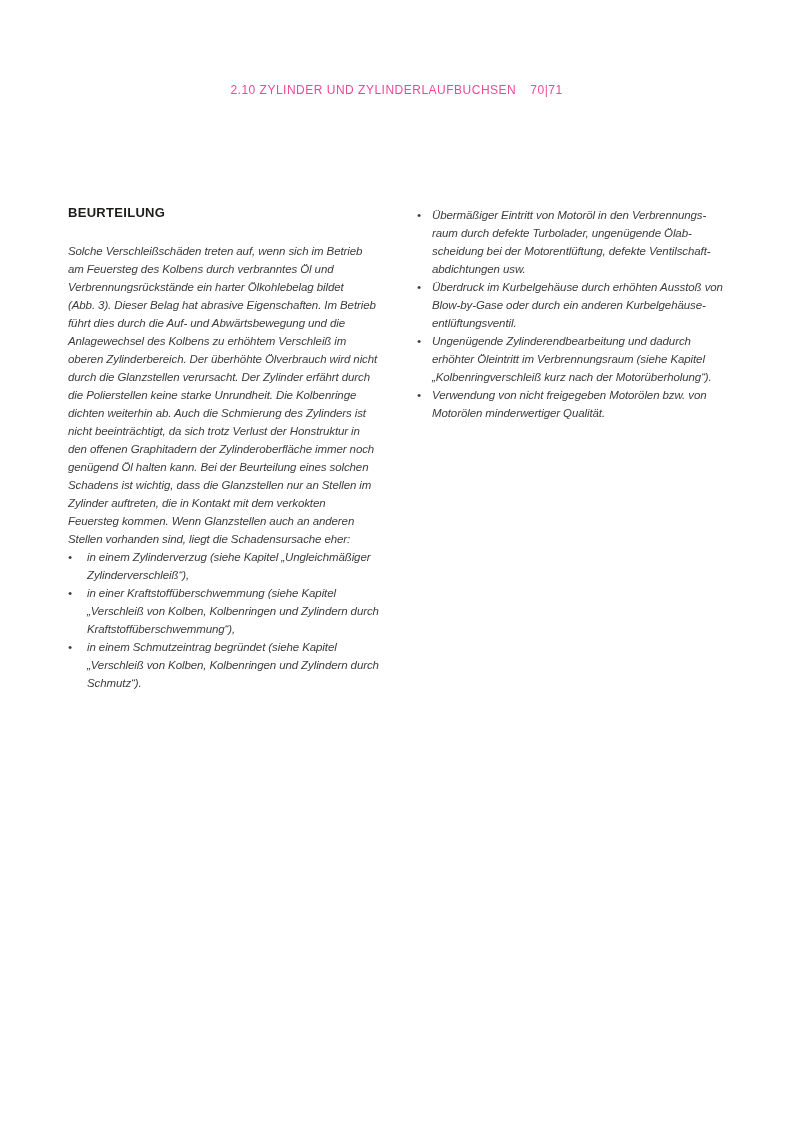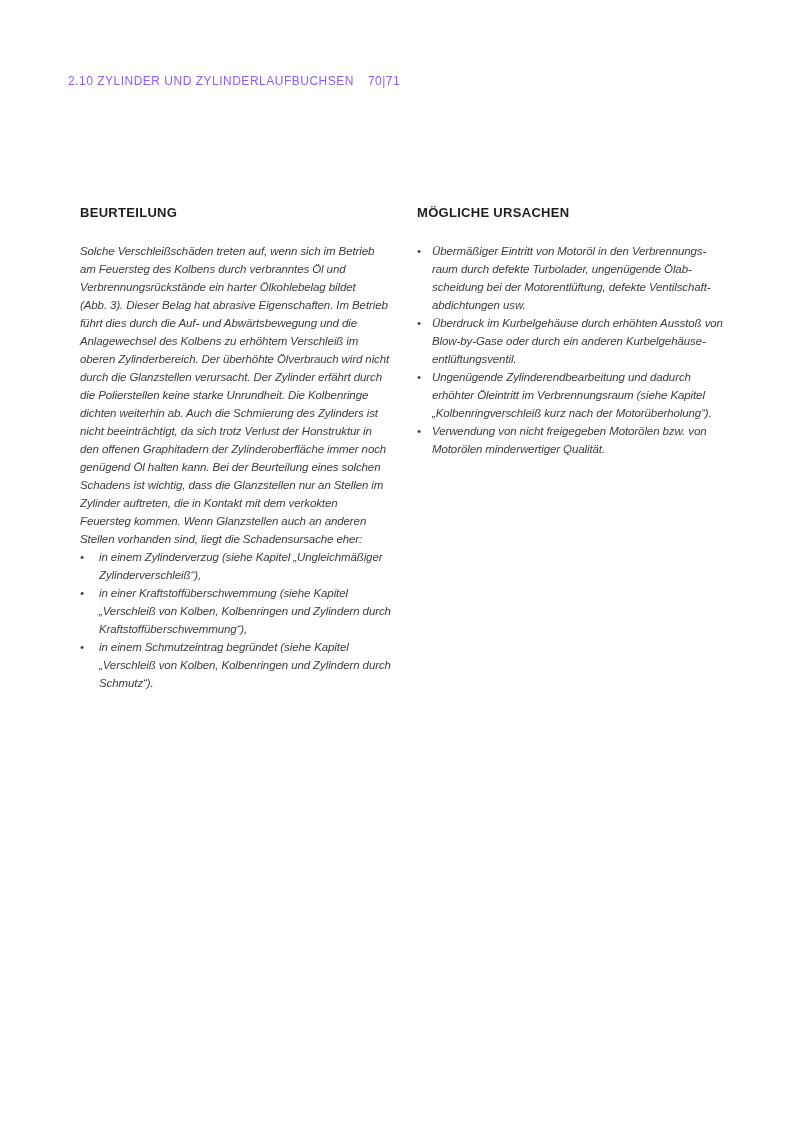--- a/index.html
+++ b/index.html
@@ -7,37 +7,37 @@
   body {
     width: 793px;
     height: 1122px;
     position: relative;
     font-family: "Liberation Sans", sans-serif;
     color: #3c3c3c;
     overflow: hidden;
   }
   .page-header {
     position: absolute;
-    top: 74px;
+    top: 83px;
     left: 68px;
     right: 68px;
-    text-align: left;
+    text-align: center;
     font-size: 12px;
     letter-spacing: 0.5px;
-    color: #8b5cf6;
+    color: #ec4899;
     white-space: nowrap;
   }
   .page-header .pages {
     margin-left: 14px;
   }
   .col {
     position: absolute;
     top: 206px;
   }
-  .col-left  { left: 68px;  width: 342px; margin-left: 12px; }
+  .col-left  { left: 68px;  width: 342px; }
   .col-right { left: 417px; width: 330px; }
   h2.section-heading {
     font-size: 13px;
     font-weight: bold;
     letter-spacing: 0.3px;
     color: #1d1d1b;
     margin: 0 0 22px 0;
     line-height: 14px;
   }
   .body-text, .bullet-text, .dot {
@@ -111,21 +111,20 @@
       <li>
         <span class="dot">•</span>
         <span class="bullet-text">in einem Schmutzeintrag begründet (siehe Kapitel
 „Verschleiß von Kolben, Kolbenringen und Zylindern durch
 Schmutz“).</span>
       </li>
     </ul>
   </section>
 
   <section class="col col-right">
-    <h2 class="section-heading">MÖGLICHE URSACHEN</h2>
     <ul class="bullet-list">
       <li>
         <span class="dot">•</span>
         <span class="bullet-text">Übermäßiger Eintritt von Motoröl in den Verbrennungs-
 raum durch defekte Turbolader, ungenügende Ölab-
 scheidung bei der Motorentlüftung, defekte Ventilschaft-
 abdichtungen usw.</span>
       </li>
       <li>
         <span class="dot">•</span>

